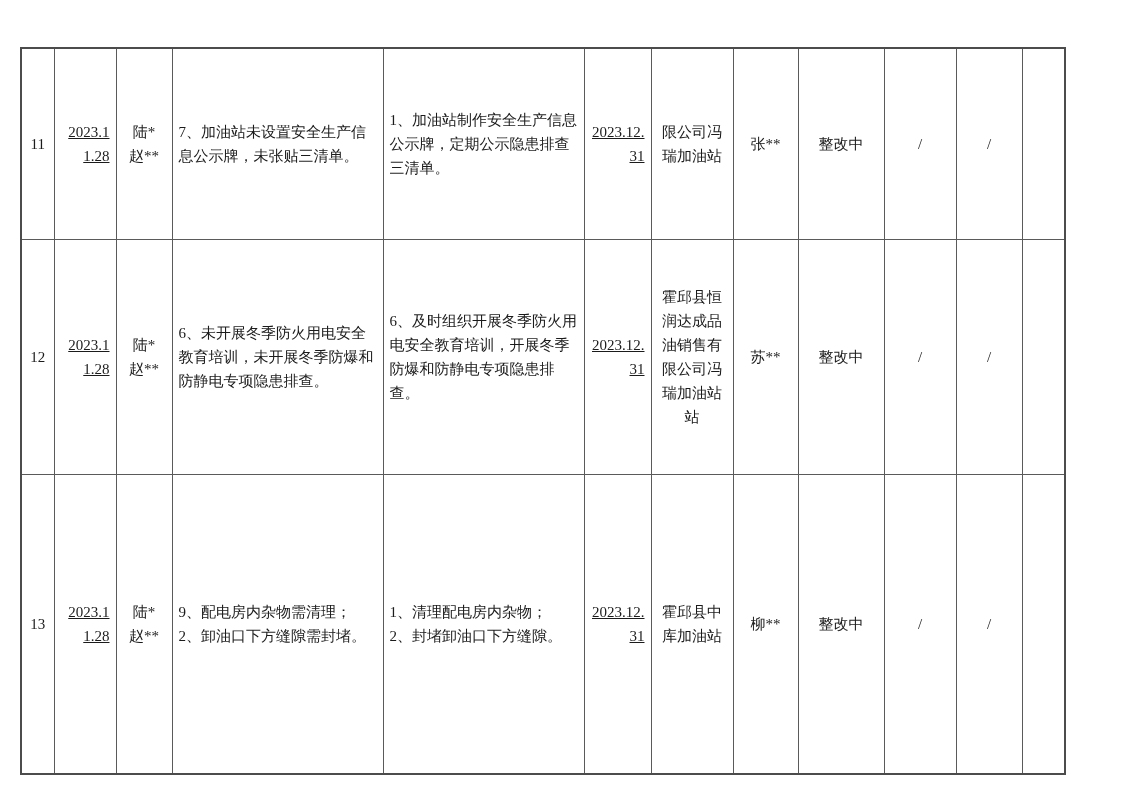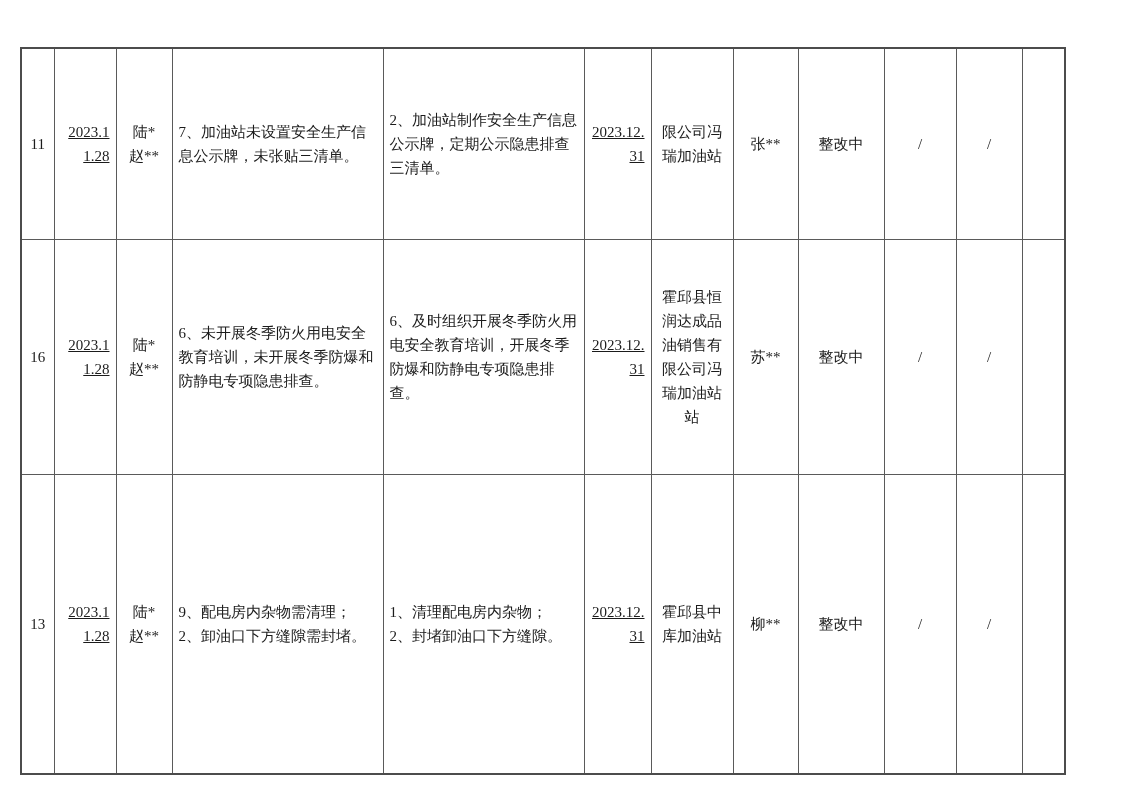--- a/index.html
+++ b/index.html
@@ -78,33 +78,33 @@
       <col style="width:43px">
     </colgroup>
     <tbody>
       <tr style="height:191px">
         <td class="seq">11</td>
         <td class="date">2023.1
 1.28</td>
         <td class="center">陆*
 赵**</td>
         <td class="txt">7、加油站未设置安全生产信息公示牌，未张贴三清单。</td>
-        <td class="txt">2、加油站制作安全生产信息公示牌，定期公示隐患排查三清单。</td>
+        <td class="txt">1、加油站制作安全生产信息公示牌，定期公示隐患排查三清单。</td>
         <td class="date">2023.12.
 31</td>
         <td class="center">限公司冯
 瑞加油站</td>
         <td class="center">张**</td>
         <td class="center">整改中</td>
         <td class="center">/</td>
         <td class="center">/</td>
         <td class="center"></td>
       </tr>
       <tr style="height:235px">
-        <td class="seq">16</td>
+        <td class="seq">12</td>
         <td class="date">2023.1
 1.28</td>
         <td class="center">陆*
 赵**</td>
         <td class="txt">6、未开展冬季防火用电安全教育培训，未开展冬季防爆和防静电专项隐患排查。</td>
         <td class="txt">6、及时组织开展冬季防火用电安全教育培训，开展冬季防爆和防静电专项隐患排查。</td>
         <td class="date">2023.12.
 31</td>
         <td class="center">霍邱县恒
 润达成品

